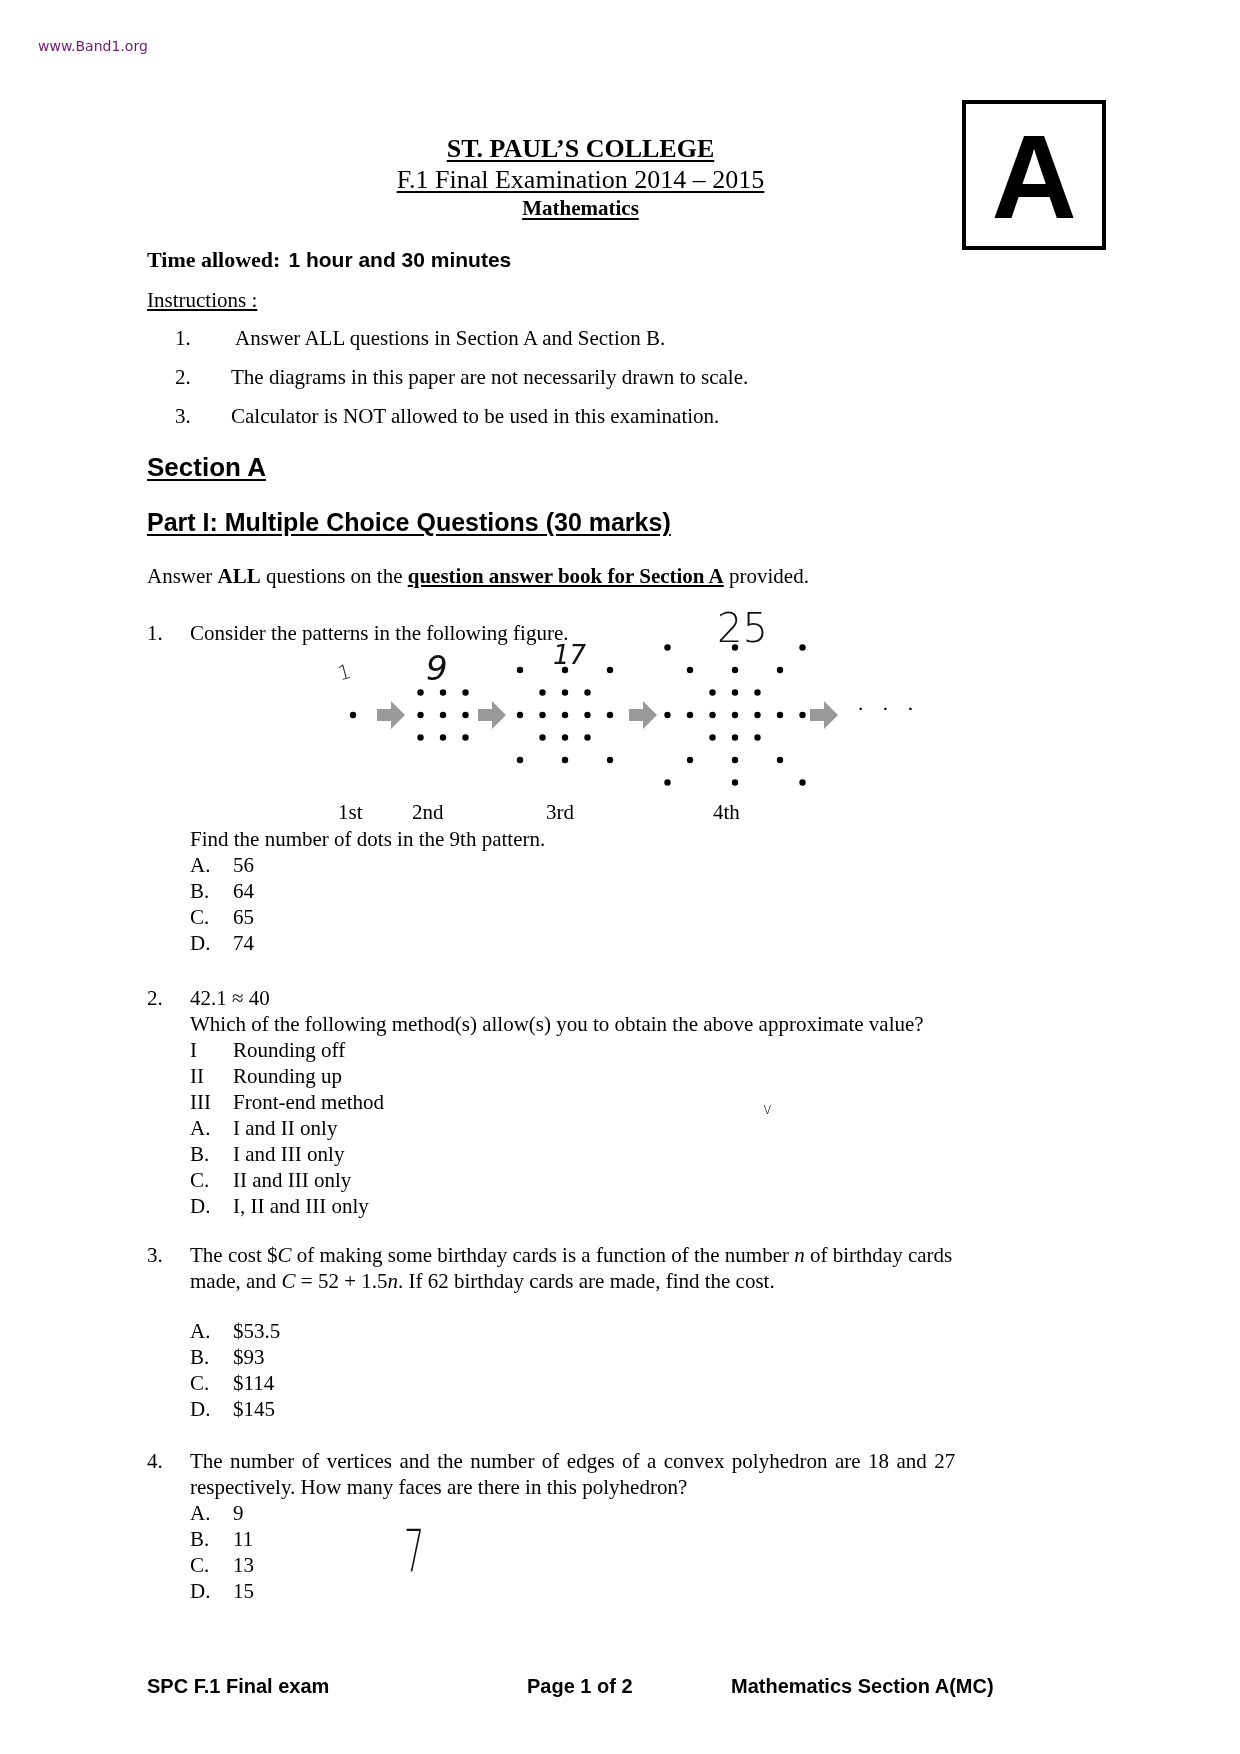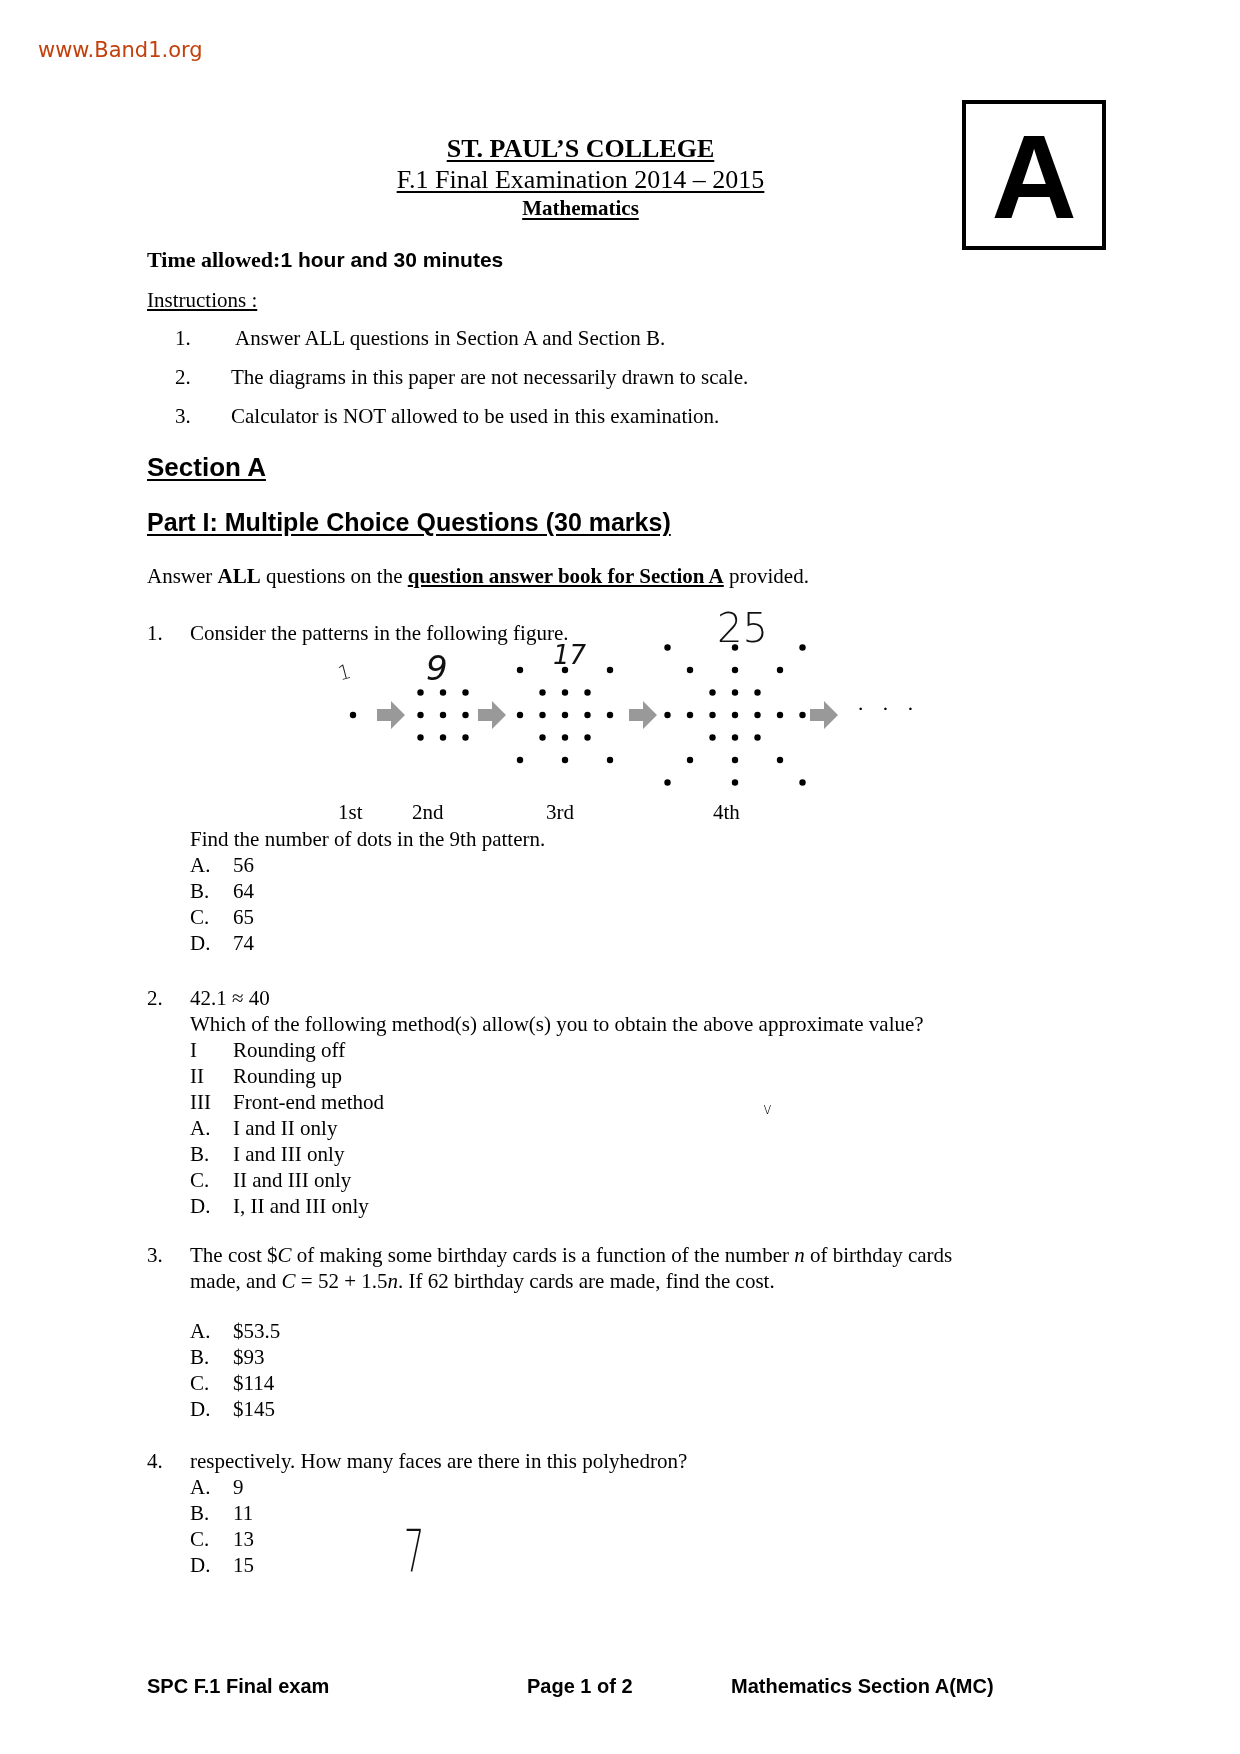--- a/index.html
+++ b/index.html
@@ -1,36 +1,36 @@
 <!DOCTYPE html>
 <html><head>
 <meta charset="utf-8">
 <style>
   html, body { margin: 0; padding: 0; background: #ffffff; }
   body { width: 1240px; height: 1754px; position: relative; overflow: hidden; color: #000; }
   .serif { font-family: "Liberation Serif", "DejaVu Serif", serif; }
   .sans { font-family: "Liberation Sans", "DejaVu Sans", sans-serif; text-align: right; }
   .abs { position: absolute; }
 
-  .watermark { left: 38px; top: 38px; font-size: 21px; font-family: "DejaVu Sans", sans-serif; color: #c2410c; }
+  .watermark { left: 38px; top: 38px; font-size: 14px; font-family: "DejaVu Sans", sans-serif; color: #701a75; }
 
   .header { left: 8px; width: 1141px; text-align: center; }
   .h-title { top: 134px; font-size: 26px; font-weight: bold; }
   .h-sub { top: 165px; font-size: 26px; font-weight: normal; }
   .h-subj { top: 196px; font-size: 21px; font-weight: bold; }
   .header span { text-decoration: underline; text-decoration-thickness: 2px; text-underline-offset: 3px; }
   .h-title span, .h-sub span, .h-subj span { position: relative; left: 2px; }
 
   .sec-box { left: 962px; top: 100px; width: 144px; height: 150px; border: 4px solid #000; box-sizing: border-box;
              display: flex; align-items: center; justify-content: center; }
   .sec-box span { font-family: "Liberation Sans", sans-serif; font-weight: bold; font-size: 118px; line-height: 1; margin-top: 4px; }
 
   .time-row { left: 147px; top: 247px; font-size: 22px; }
   .time-label { font-family: "Liberation Serif", serif; font-weight: bold; }
-  .time-value { font-family: "Liberation Sans", sans-serif; font-weight: bold; font-size: 21px; }
+  .time-value { font-family: "Liberation Sans", sans-serif; font-weight: bold; font-size: 21px; margin-left: 8px; }
 
   .instr-head { left: 147px; top: 288px; font-size: 21px; text-decoration: underline; }
   .instr { left: 147px; font-size: 21px; margin-left: 28px; }
   .instr .num { display: inline-block; width: 56px; }
 
   .section-title { left: 147px; top: 452px; font-size: 26px; font-weight: bold; text-decoration: underline; text-underline-offset: 3px; }
   .part-title { left: 147px; top: 508px; font-size: 25px; font-weight: bold; text-decoration: underline; text-underline-offset: 3px; }
   .answer-note { left: 147px; top: 564px; font-size: 21px; }
   .answer-note b.u { text-decoration: underline; }
 
@@ -186,20 +186,21 @@
     <div class="opt"><span class="letter">A.</span><span>$53.5</span></div>
     <div class="opt"><span class="letter">B.</span><span>$93</span></div>
     <div class="opt"><span class="letter">C.</span><span>$114</span></div>
     <div class="opt"><span class="letter">D.</span><span>$145</span></div>
   </div>
 </div>
 
 <div class="abs serif q" style="top:1448px; width:960px">
   <span class="qnum">4.</span>
   <div class="qbody">
+    <div style="white-space:nowrap; word-spacing:2.2px">The number of vertices and the number of edges of a convex polyhedron are 18 and 27</div>
     <div style="white-space:nowrap">respectively. How many faces are there in this polyhedron?</div>
     <div class="opt"><span class="letter">A.</span><span>9</span></div>
     <div class="opt"><span class="letter">B.</span><span>11</span></div>
     <div class="opt"><span class="letter">C.</span><span>13</span></div>
     <div class="opt"><span class="letter">D.</span><span>15</span></div>
   </div>
 </div>
 <div class="abs hand" style="left:404px; top:1518px; font-size:58px; transform:scaleX(0.55); transform-origin:left top">7</div>
 
 <div class="abs sans footer" style="left:147px">SPC F.1 Final exam</div>

